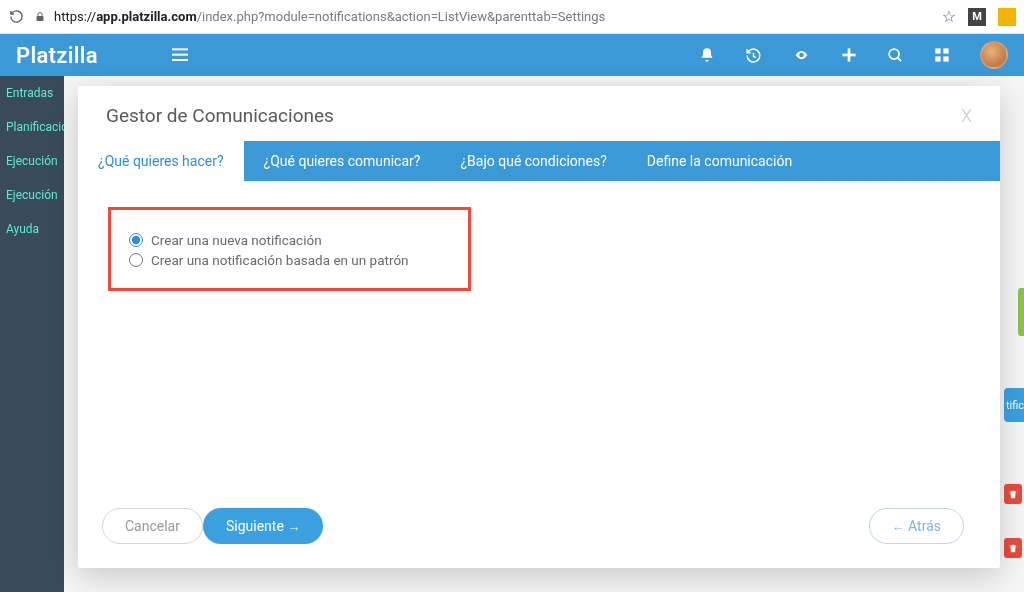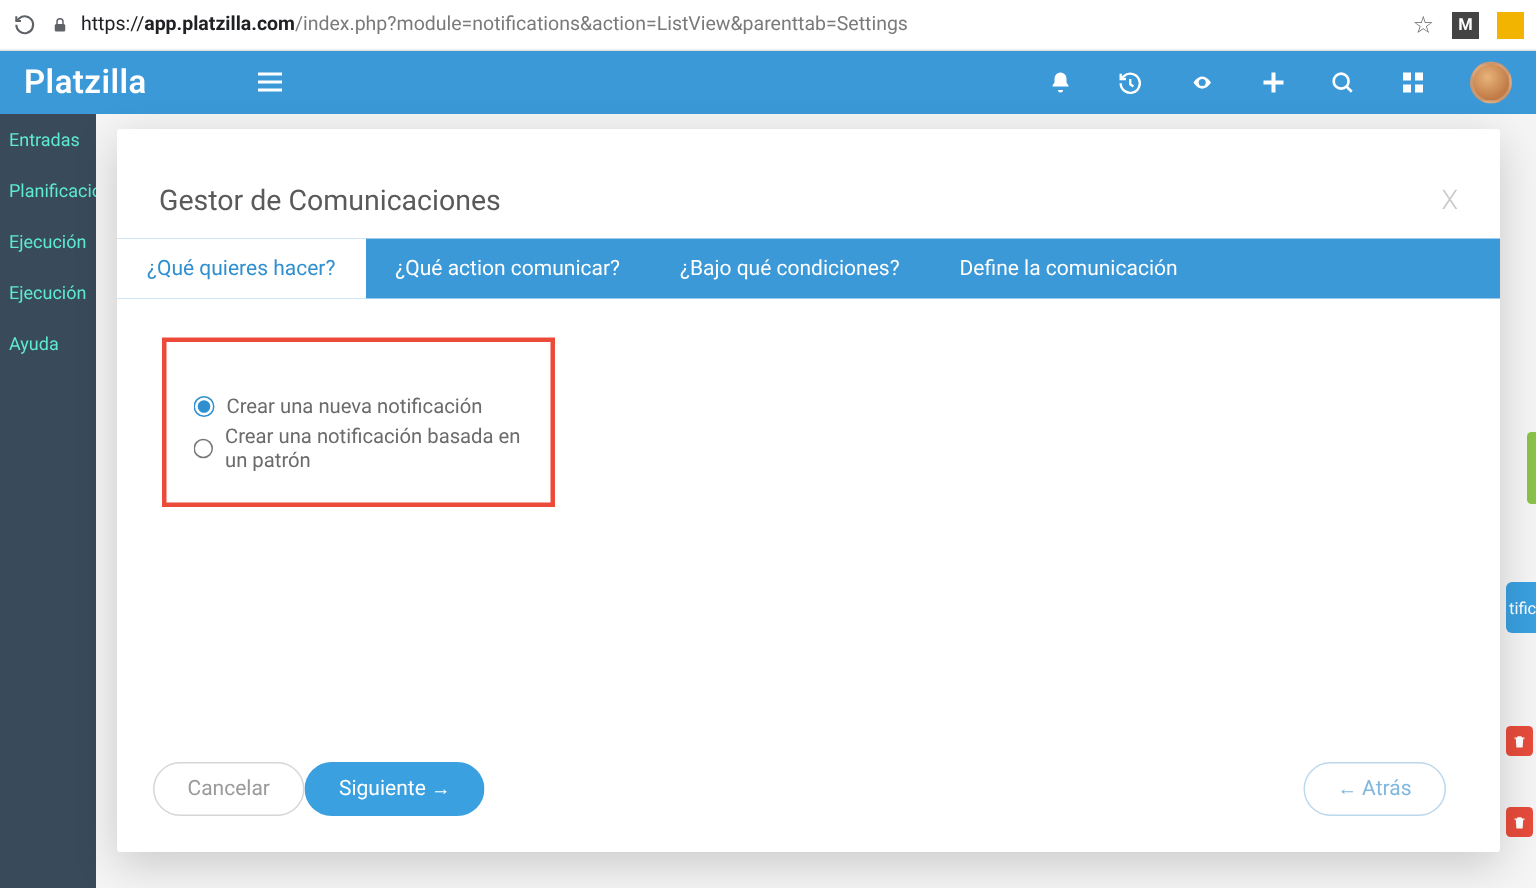--- a/index.html
+++ b/index.html
@@ -31,29 +31,29 @@
   
   .bg-right { position: absolute; right: 0; top: 76px; bottom: 0; width: 20px; }
   .bg-chip { position: absolute; right: 0; top: 312px; height: 34px; width: 20px; background: #3aa0e0; color: #fff; font-size: 11px; display: flex; align-items: center; padding-left: 2px; overflow: hidden; border-radius: 4px 0 0 4px; }
   .bg-trash { position: absolute; right: 2px; width: 18px; height: 20px; background: #e74c3c; border-radius: 3px; display:flex; align-items:center; justify-content:center; color:#fff; font-size:11px;}
   .bg-trash.t1 { top: 408px; }
   .bg-trash.t2 { top: 462px; }
   .bg-green { position:absolute; right:0; top:212px; width:6px; height:48px; background:#8bc34a; border-radius:3px 0 0 3px;}
 
   
   .modal { position: absolute; left: 78px; top: 86px; right: 24px; bottom: 24px; background: #fff; box-shadow: 0 8px 30px rgba(0,0,0,.18); display: flex; flex-direction: column; border-radius: 2px; }
-  .modal-header { padding: 18px 28px 14px; display: flex; align-items: center; margin-top: 18px; }
+  .modal-header { padding: 18px 28px 14px; display: flex; align-items: center; }
   .modal-title { font-size: 19px; font-weight: 400; color: #5a5a5a; }
   .modal-close { margin-left: auto; color: #c8c8c8; font-size: 18px; font-weight: 300; cursor: pointer; }
   .modal-tabs { background: #3b99d8; display: flex; }
   .modal-tab { padding: 12px 20px; color: #fff; font-size: 14px; cursor: pointer; }
   .modal-tab.active { background: #fff; color: #2f8fcf; }
 
   .modal-body { flex: 1; padding: 26px 30px; position: relative; }
-  .highlight-box { border: 3px solid #ed4b3a; padding: 31px 18px 16px; width: 262px; }
+  .highlight-box { border: 3px solid #ed4b3a; padding: 18px 18px 16px; width: 363px; }
   .radio-row { display: flex; align-items: center; gap: 8px; margin: 4px 0; color: #6b6b6b; font-size: 13.5px; }
   .radio-row input { accent-color: #2f8fcf; width:14px; height:14px; }
 
   .modal-footer { padding: 18px 24px 24px; display: flex; align-items: center; }
   .btn { border-radius: 20px; padding: 9px 22px; font-size: 14px; cursor: pointer; border: 1px solid transparent; background: transparent; }
   .btn-cancel { border-color: #d6d6d6; color: #9a9a9a; }
   .btn-back { border-color: #bcd8ec; color: #7fb7de; margin-left: auto; margin-right: 12px; }
   .btn-next { background: #3aa0e0; color: #fff; }
   .arrow { font-size: 13px; }
 
@@ -161,21 +161,21 @@
 </div>
 
 <div class="modal">
   <div class="modal-header">
     <span class="modal-title">Gestor de Comunicaciones</span>
     <span class="modal-close">X</span>
   </div>
 
   <div class="modal-tabs">
     <div class="modal-tab active">¿Qué quieres hacer?</div>
-    <div class="modal-tab">¿Qué action comunicar?</div>
+    <div class="modal-tab">¿Qué quieres comunicar?</div>
     <div class="modal-tab">¿Bajo qué condiciones?</div>
     <div class="modal-tab">Define la comunicación</div>
   </div>
 
   <div class="modal-body">
     <div class="highlight-box">
       <label class="radio-row">
         <input type="radio" name="opt" checked="" style="">
         <span>Crear una nueva notificación</span>
       </label>

